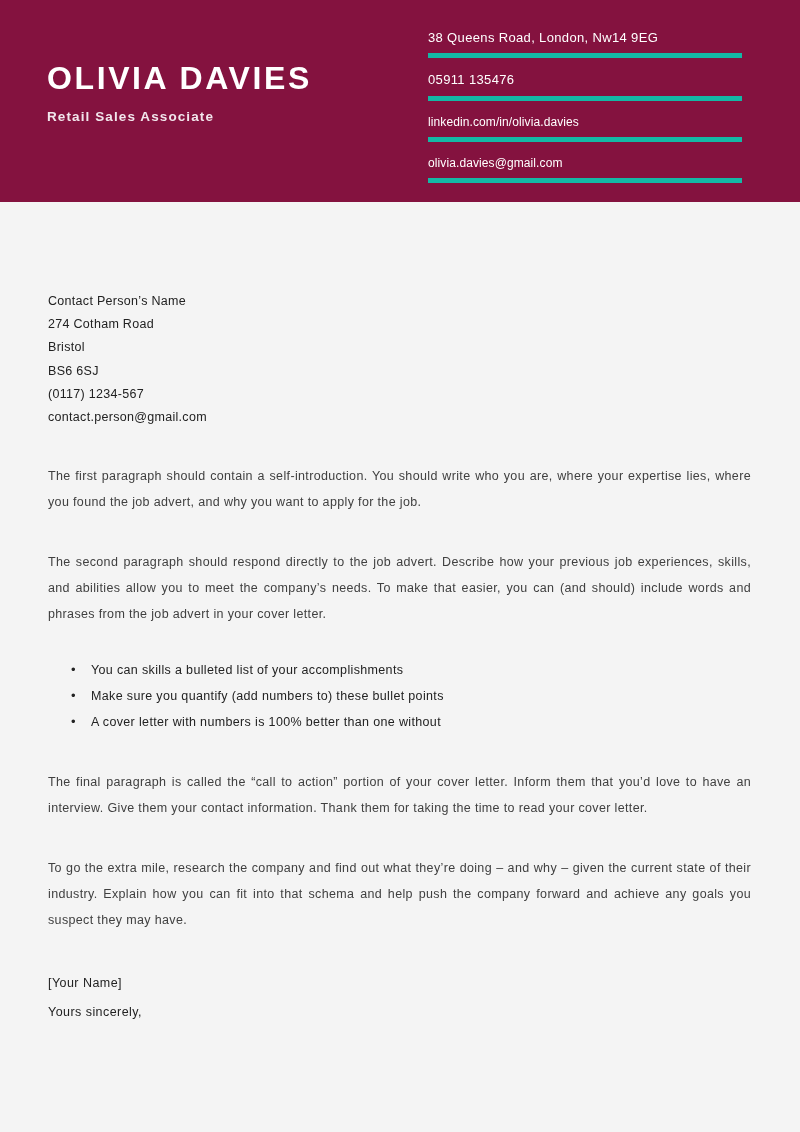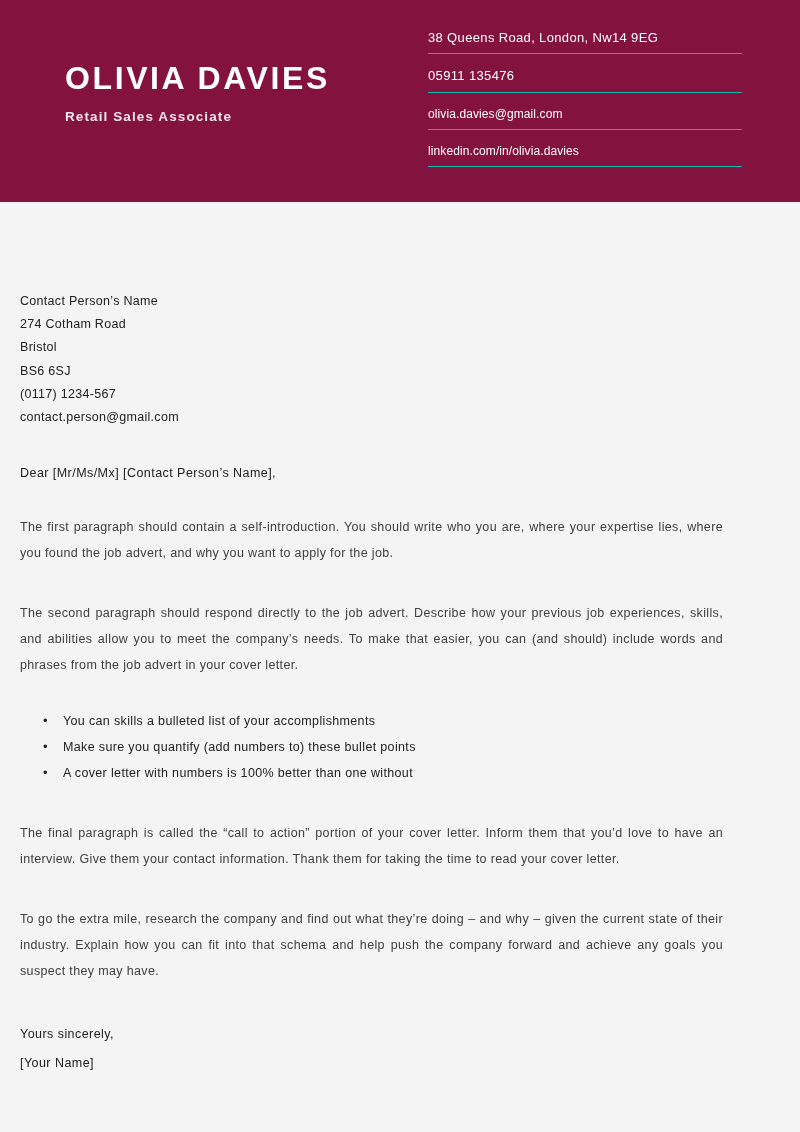--- a/index.html
+++ b/index.html
@@ -19,21 +19,21 @@
   .header {
     position: relative;
     width: 800px;
     height: 202px;
     background: #84123f;
     box-sizing: border-box;
   }
 
   .identity {
     position: absolute;
-    left: 65px;
+    left: 47px;
     top: 62px;
     width: 360px;
   }
 
   .full-name {
     font-size: 32px;
     font-weight: bold;
     letter-spacing: 2.6px;
     color: #ffffff;
     line-height: 1.05;
@@ -52,42 +52,42 @@
     position: absolute;
     left: 428px;
     top: 30px;
     width: 314px;
   }
 
   .contact-row {
     position: relative;
     padding-bottom: 7px;
     margin-bottom: 14px;
-    border-bottom: 1px solid #14b8a6;
+    border-bottom: 5px solid #14b8a6;
   }
   .contact-row:last-child {
     margin-bottom: 0;
   }
 
   .contact-text {
     font-size: 13px;
     color: #ffffff;
     letter-spacing: 0.35px;
     line-height: 1.25;
     white-space: nowrap;
   }
   .contact-text.small {
     font-size: 12px;
     letter-spacing: 0.1px;
   }
 
   
   .letter {
     position: relative;
-    padding: 0 52px 0 20px;
+    padding: 0 52px 0 48px;
     box-sizing: border-box;
     width: 793px;
   }
 
   .recipient {
     margin-top: 88px;
     font-size: 12.5px;
     line-height: 23.2px;
     color: #222222;
   }
@@ -156,42 +156,41 @@
 
     <div class="contact-row">
       <div class="contact-text">38 Queens Road, London, Nw14 9EG</div>
     </div>
 
     <div class="contact-row">
       <div class="contact-text">05911 135476</div>
     </div>
 
     <div class="contact-row">
+      <div class="contact-text small">linkedin.com/in/olivia.davies</div>
+    </div>
+
+    <div class="contact-row">
       <div class="contact-text small">olivia.davies@gmail.com</div>
-    </div>
-
-    <div class="contact-row">
-      <div class="contact-text small">linkedin.com/in/olivia.davies</div>
     </div>
 
   </div>
 </div>
 
 <div class="letter">
 
   <div class="recipient">
     <div>Contact Person’s Name</div>
     <div>274 Cotham Road</div>
     <div>Bristol</div>
     <div>BS6 6SJ</div>
     <div>(0117) 1234-567</div>
     <div>contact.person@gmail.com</div>
   </div>
 
-  <div class="salutation">Dear [Mr/Ms/Mx] [Contact Person’s Name],</div>
 
   <div class="para">The first paragraph should contain a self-introduction. You should write who you are, where your expertise lies, where you found the job advert, and why you want to apply for the job.</div>
 
   <div class="para">The second paragraph should respond directly to the job advert. Describe how your previous job experiences, skills, and abilities allow you to meet the company’s needs. To make that easier, you can (and should) include words and phrases from the job advert in your cover letter.</div>
 
   <ul class="bullets">
     <li>
       <span class="bullet-dot">•</span>
       <span>You can skills a bulleted list of your accomplishments</span>
     </li>
@@ -203,17 +202,17 @@
       <span class="bullet-dot">•</span>
       <span>A cover letter with numbers is 100% better than one without</span>
     </li>
   </ul>
 
   <div class="para">The final paragraph is called the “call to action” portion of your cover letter. Inform them that you’d love to have an interview. Give them your contact information. Thank them for taking the time to read your cover letter.</div>
 
   <div class="para">To go the extra mile, research the company and find out what they’re doing – and why – given the current state of their industry. Explain how you can fit into that schema and help push the company forward and achieve any goals you suspect they may have.</div>
 
   <div class="signoff">
+    <div>[Your Name]</div>
     <div>Yours sincerely,</div>
-    <div>[Your Name]</div>
   </div>
 
 </div>
 
 </body></html>

